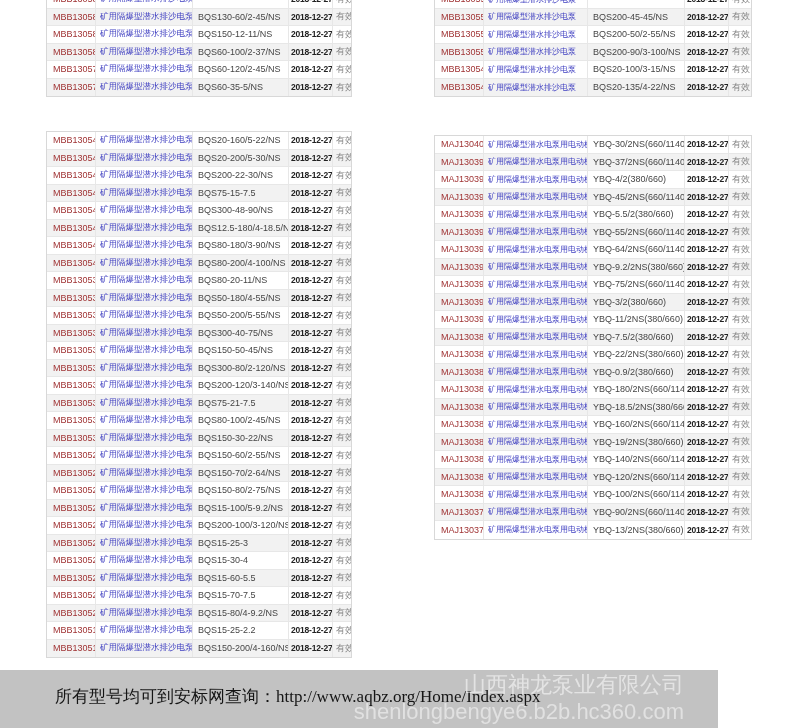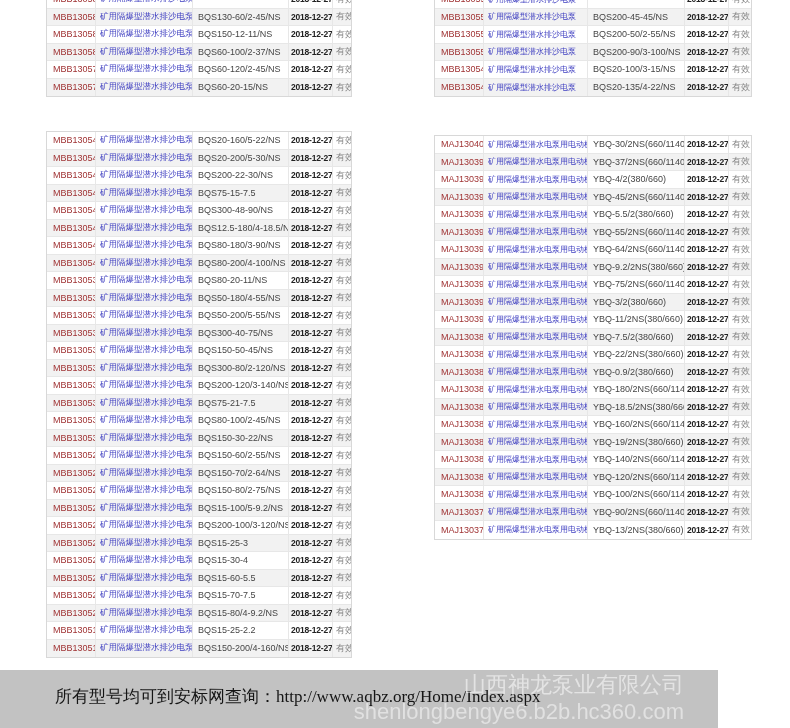--- a/index.html
+++ b/index.html
@@ -97,21 +97,21 @@
     <div class="row">
       <span class="c c-id">MBB130579</span>
       <span class="c c-desc">矿用隔爆型潜水排沙电泵</span>
       <span class="c c-model">BQS60-120/2-45/NS</span>
       <span class="c c-date">2018-12-27</span>
       <span class="c c-status">有效</span>
     </div>
     <div class="row">
       <span class="c c-id">MBB130578</span>
       <span class="c c-desc">矿用隔爆型潜水排沙电泵</span>
-      <span class="c c-model">BQS60-20-15/NS</span>
+      <span class="c c-model">BQS60-35-5/NS</span>
       <span class="c c-date">2018-12-27</span>
       <span class="c c-status">有效</span>
     </div>
   </div>
 <div class="tbl tbl-right" id="t-top-right">
     <div class="row">
       <span class="c c-id">MBB130553</span>
       <span class="c c-desc">矿用隔爆型潜水排沙电泵</span>
       <span class="c c-model"></span>
       <span class="c c-date">2018-12-27</span>

